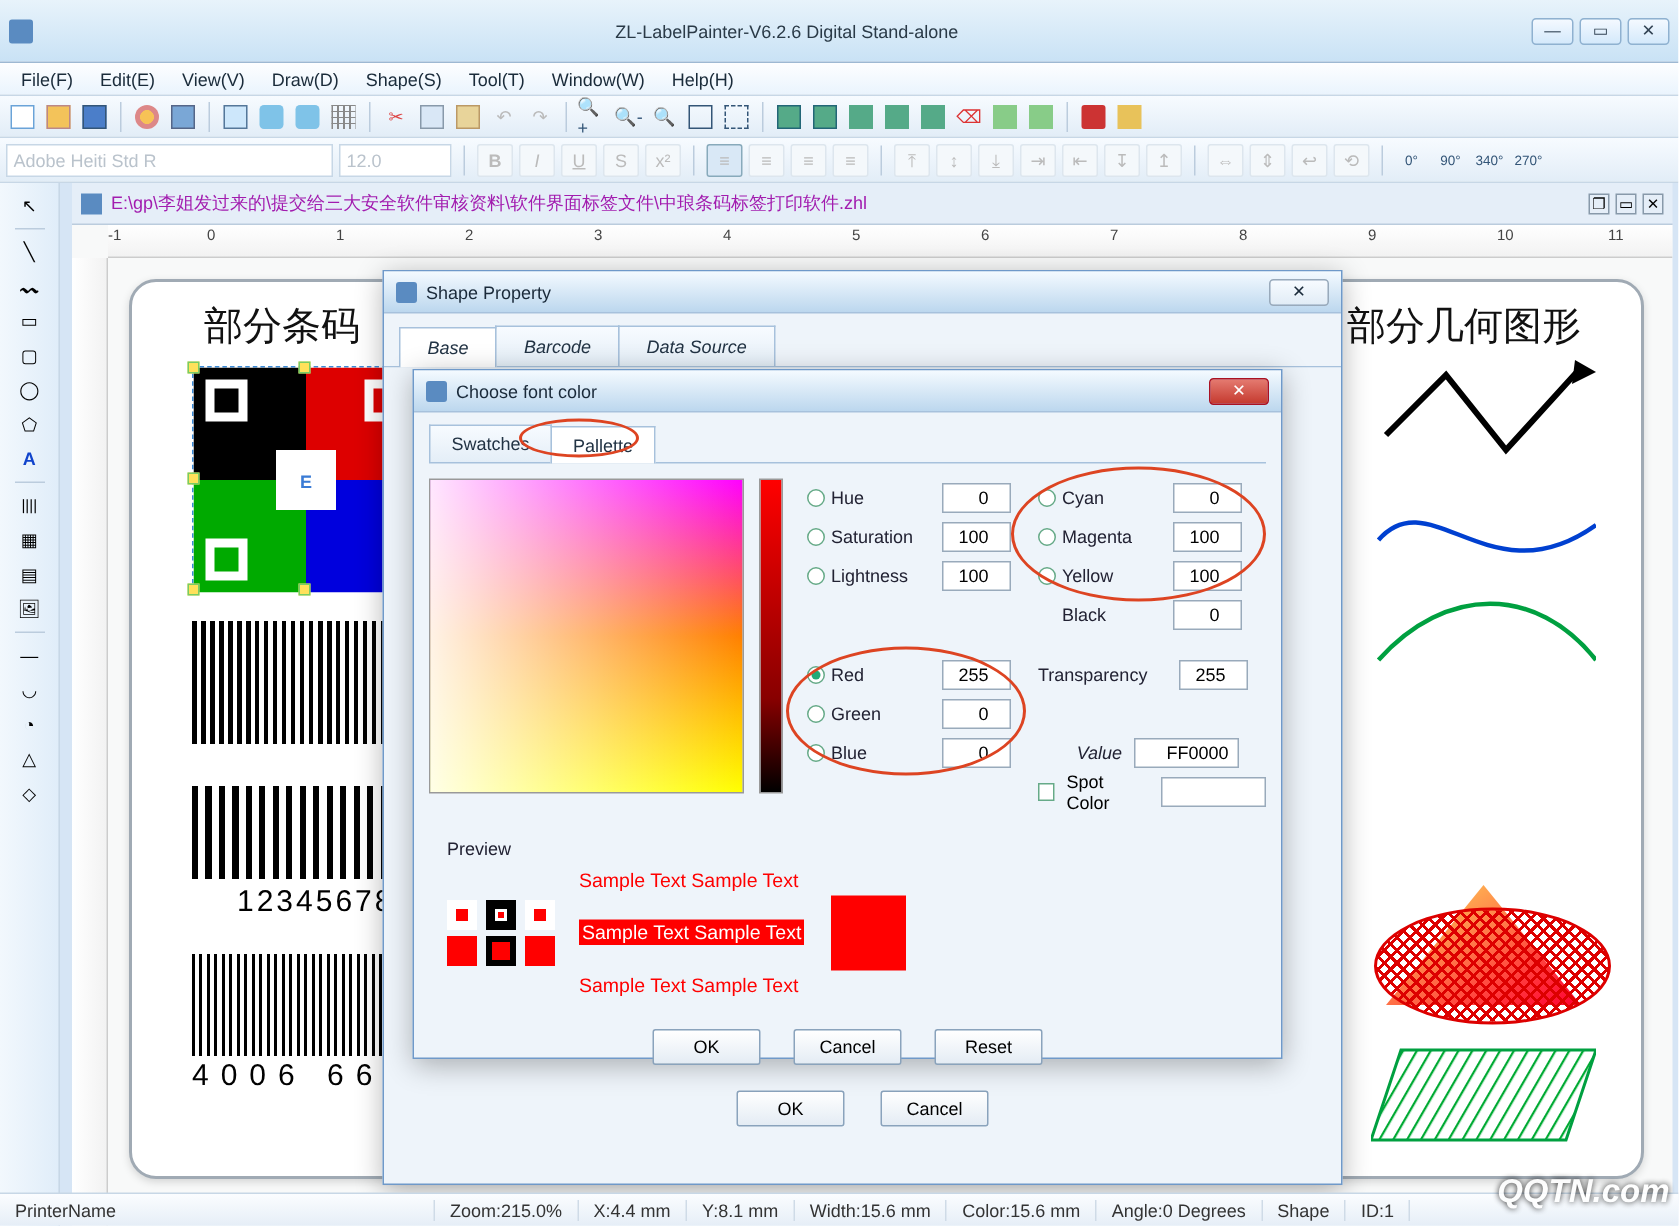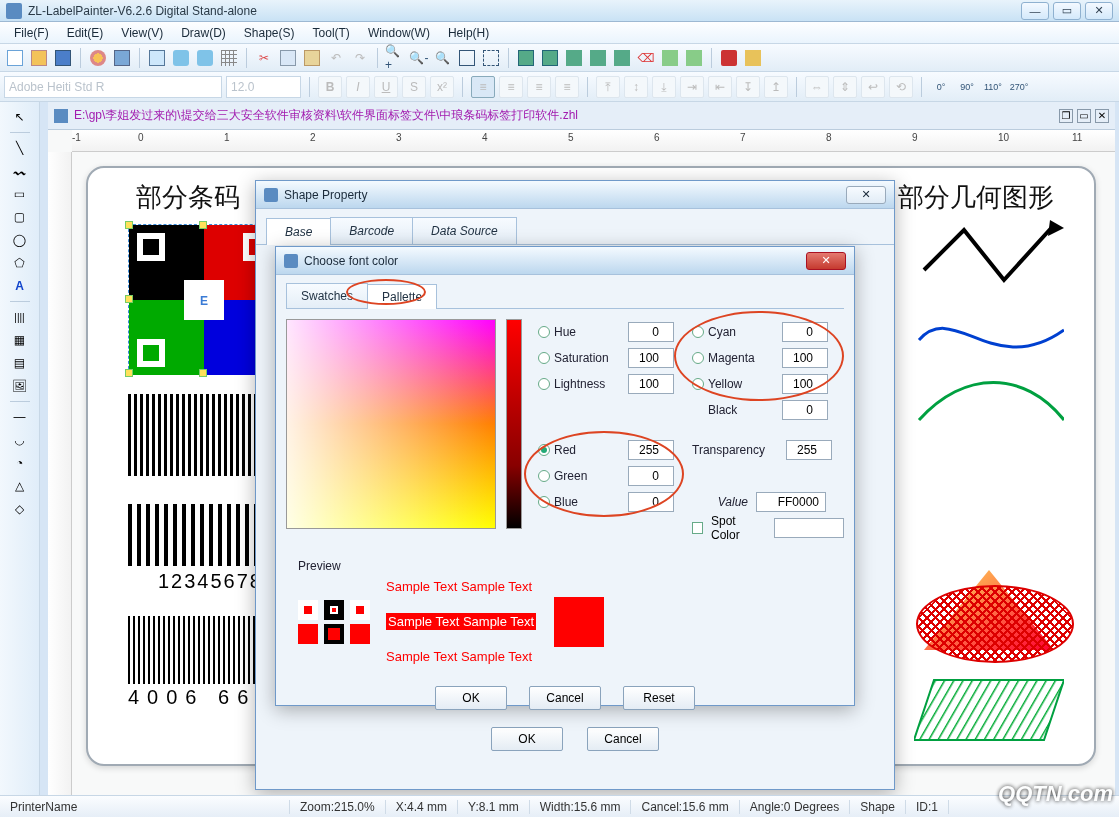--- a/index.html
+++ b/index.html
@@ -1,19 +1,19 @@
 <!DOCTYPE html>
 <html><head>
 <meta charset="utf-8">
 <style>
 * { box-sizing: border-box; margin: 0; padding: 0; font-family: Tahoma, Arial, sans-serif; font-size: 12px; }
 body { width: 1119px; height: 817px; background: #fff; overflow: hidden; position: relative; }
 
 
-.win-titlebar { height: 22px; background: linear-gradient(#e8f3fb, #c9e2f5); border-bottom: 1px solid #9db8d2; display: flex; align-items: center; padding: 0 6px; }
+.win-titlebar { height: 42px; background: linear-gradient(#e8f3fb, #c9e2f5); border-bottom: 1px solid #9db8d2; display: flex; align-items: center; padding: 0 6px; text-align: center; }
 .win-titlebar .icon { width: 16px; height: 16px; background: #5a8bc1; border-radius: 2px; margin-right: 6px; }
 .win-titlebar .title { color: #2a3a47; flex: 1; }
 .win-btns { display: flex; gap: 4px; }
 .win-btn { width: 28px; height: 18px; background: linear-gradient(#f4f9ff,#d4e9fb); border: 1px solid #8fb1d0; border-radius: 3px; display: flex; align-items: center; justify-content: center; font-size: 11px; color: #345; cursor: pointer; }
 
 
 .menubar { height: 22px; background: linear-gradient(#fdfeff,#eaf4fd); border-bottom: 1px solid #c7d7e6; display: flex; align-items: center; padding-left: 6px; gap: 2px; }
 .menubar span { padding: 2px 8px; color: #1a2b3a; cursor: pointer; }
 
 
@@ -281,21 +281,21 @@
   <div class="disabled-btn">↩</div>
   <div class="disabled-btn">⟲</div>
   <div class="tb-sep"></div>
   <div class="tb-btn">
       <span style="font-size:9px;color:#357">0°</span>
     </div>
   <div class="tb-btn">
       <span style="font-size:9px;color:#357">90°</span>
     </div>
   <div class="tb-btn">
-      <span style="font-size:9px;color:#357">110°</span>
+      <span style="font-size:9px;color:#357">340°</span>
     </div>
   <div class="tb-btn">
       <span style="font-size:9px;color:#357">270°</span>
     </div>
 </div>
 
 <div class="main">
 
   <div class="left-toolbox">
     <div class="tool-btn">↖</div>
@@ -564,19 +564,19 @@
     </div>
   </div>
 </div>
 
 <div class="statusbar">
   <div class="cell" style="width:290px">PrinterName</div>
   <div class="cell">Zoom:215.0%</div>
   <div class="cell">X:4.4 mm</div>
   <div class="cell">Y:8.1 mm</div>
   <div class="cell">Width:15.6 mm</div>
-  <div class="cell">Cancel:15.6 mm</div>
+  <div class="cell">Color:15.6 mm</div>
   <div class="cell">Angle:0 Degrees</div>
   <div class="cell">Shape</div>
   <div class="cell">ID:1</div>
 </div>
 
 <div class="brand">QQTN.com</div>
 
 </body></html>

